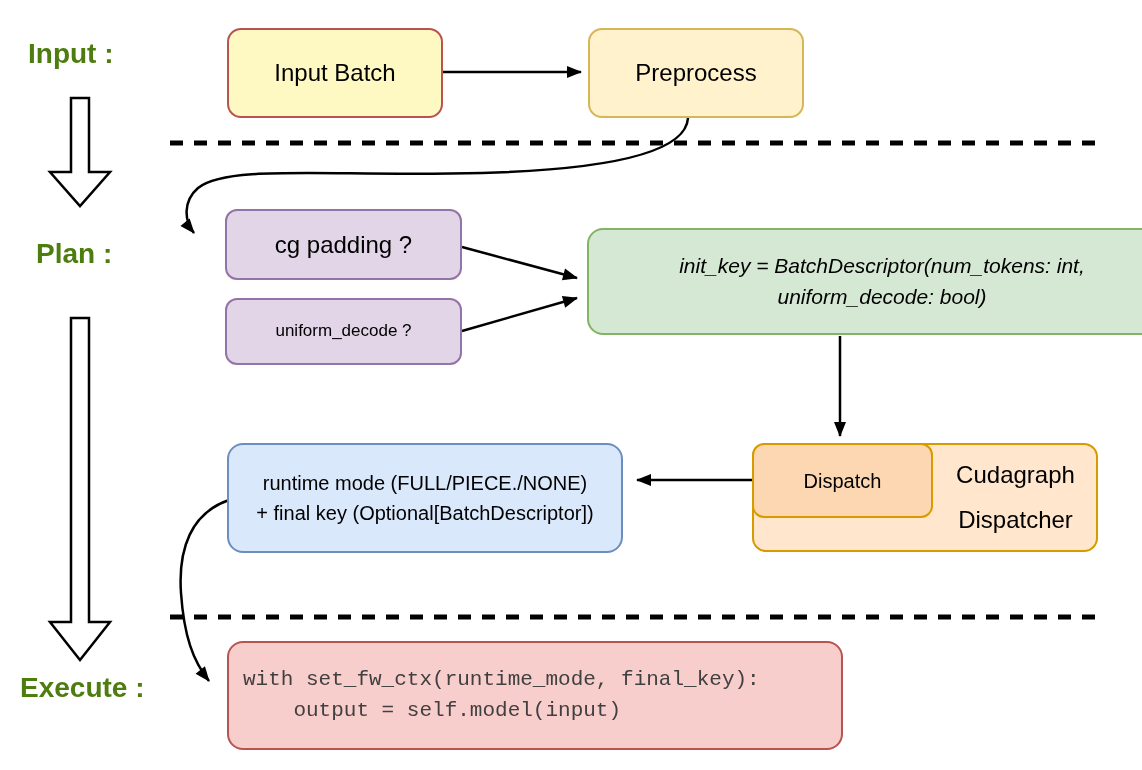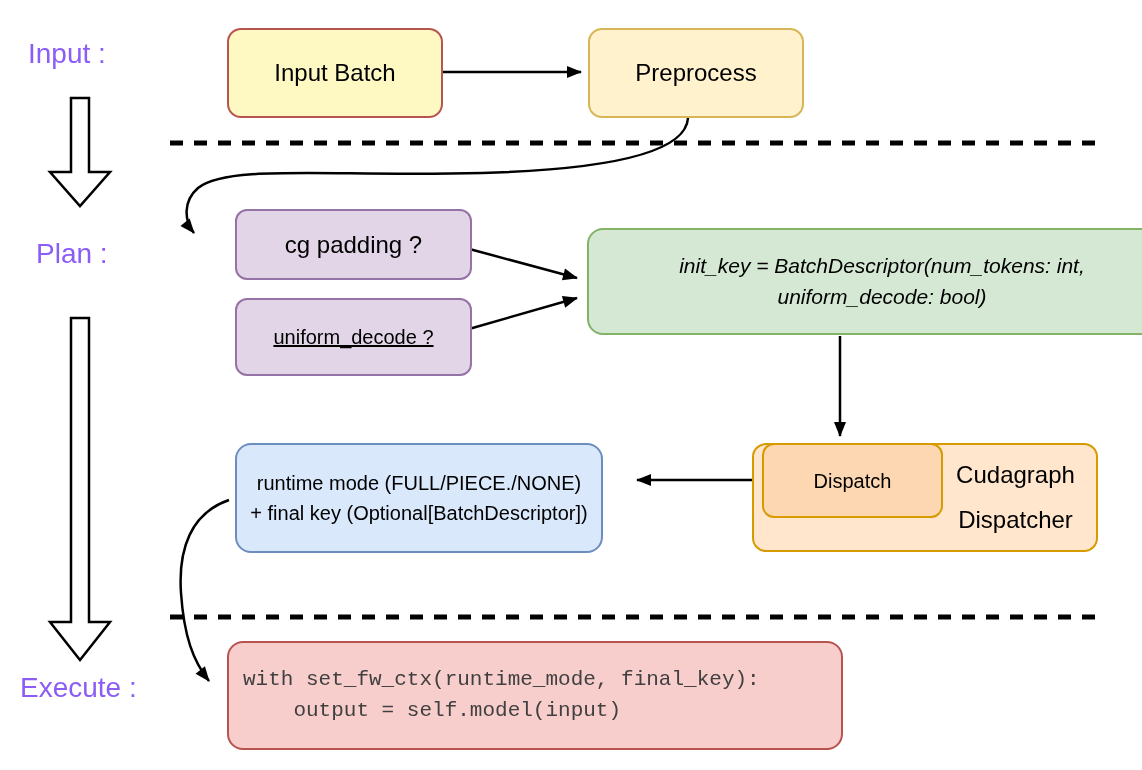--- a/index.html
+++ b/index.html
@@ -12,53 +12,53 @@
     overflow: hidden;
   }
   #overlay {
     position: absolute;
     left: 0; top: 0;
     width: 1142px; height: 770px;
     pointer-events: none;
   }
   .stage-label {
     position: absolute;
-    font-weight: normal;
+    font-weight: bold;
     font-size: 28px;
-    color: #8b5cf6;
+    color: #4d7c0f;
     white-space: nowrap;
   }
   .node {
     position: absolute;
     box-sizing: border-box;
     border: 2px solid #000;
     display: flex;
     flex-direction: column;
     align-items: center;
     justify-content: center;
     text-align: center;
     color: #000000;
     line-height: 1.3;
   }
   .r14 { border-radius: 14px; }
-  .r12 { border-radius: 12px; margin-left: 10px; }
+  .r12 { border-radius: 12px; }
   .r16 { border-radius: 16px; }
 
   #node-input-batch     { left: 227px; top: 28px;  width: 216px; height: 90px;  font-size: 24px; }
   #node-preprocess      { left: 588px; top: 28px;  width: 216px; height: 90px;  font-size: 24px; }
   #node-cg-padding      { left: 225px; top: 209px; width: 237px; height: 71px;  font-size: 24px; }
-  #node-uniform-decode  { left: 225px; top: 298px; width: 237px; height: 78px;  font-size: 20px; text-decoration: underline; }
+  #node-uniform-decode  { left: 225px; top: 298px; width: 237px; height: 67px;  font-size: 17px; }
   #node-init-key        { left: 587px; top: 228px; width: 590px; height: 107px; font-size: 21px; line-height: 1.45; font-style: italic; }
   #node-cudagraph-outer { left: 752px; top: 443px; width: 346px; height: 109px; }
   #node-dispatch        { left: 752px; top: 443px; width: 181px; height: 75px;  font-size: 20px; }
   #cudagraph-label      { left: 933px; top: 443px; width: 165px; height: 109px;
                           position: absolute; display: flex; flex-direction: column;
                           align-items: center; justify-content: center;
                           font-size: 24px; line-height: 1.35; color: #000; gap: 12px; }
-  #node-runtime-mode    { left: 227px; top: 443px; width: 368px; height: 110px; font-size: 20px; line-height: 1.5; margin-left: 8px; }
+  #node-runtime-mode    { left: 227px; top: 443px; width: 396px; height: 110px; font-size: 20px; line-height: 1.5; }
   #node-execute-code    { left: 227px; top: 641px; width: 616px; height: 109px;
                           align-items: flex-start; text-align: left;
                           font-family: "Liberation Mono", monospace;
                           font-size: 21px; line-height: 1.45;
                           padding-left: 14px; white-space: pre; }
 </style>
 </head>
 <body>
 
 <div id="canvas">

